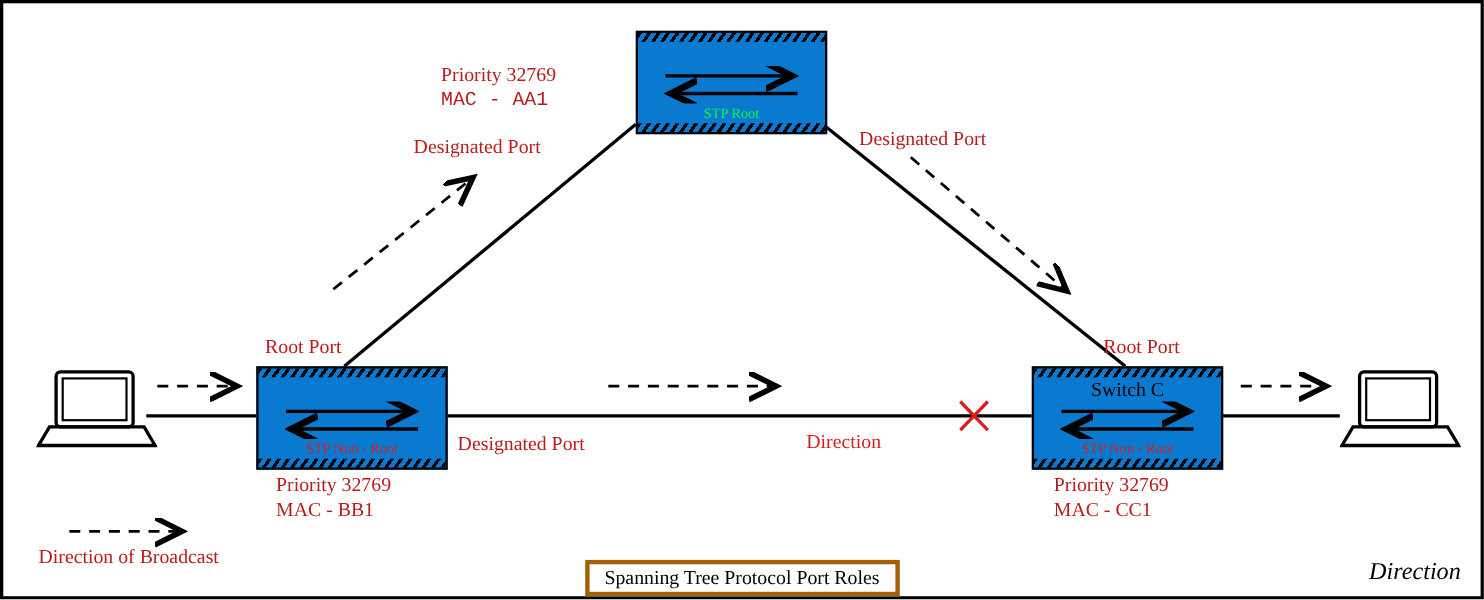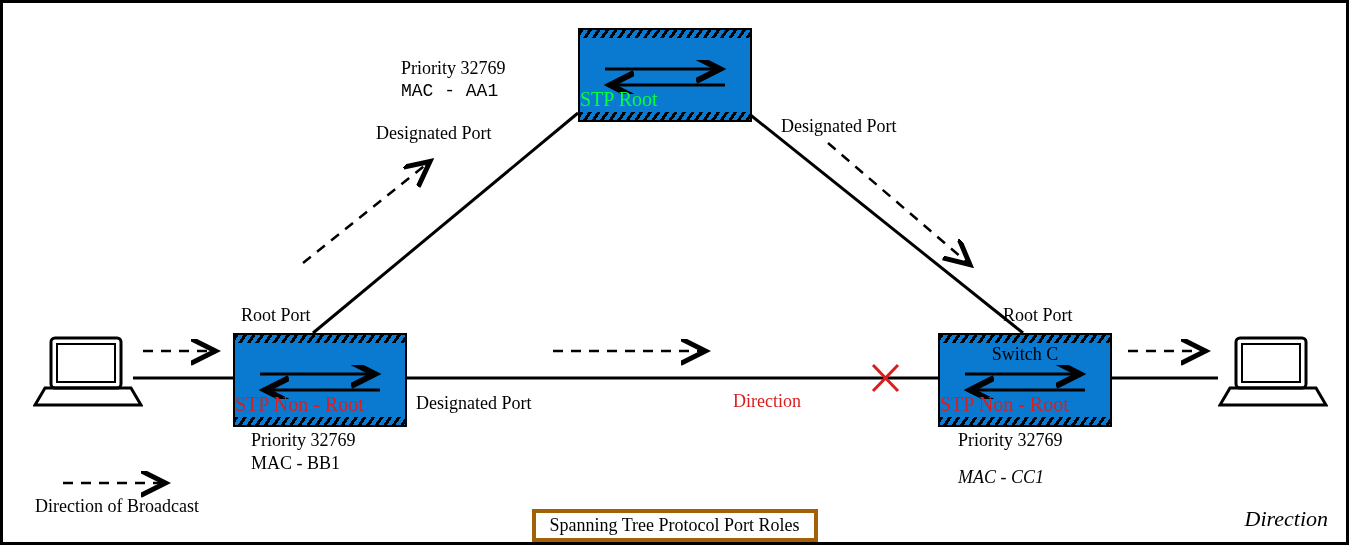--- a/index.html
+++ b/index.html
@@ -2,26 +2,26 @@
 <html><head>
 <meta charset="utf-8">
 <style>
   html,body{margin:0;padding:0;background:#fff;font-family:"Comic Sans MS","Segoe Script","Bradley Hand",cursive;}
   .frame{position:relative;width:1349px;height:545px;box-sizing:border-box;border:3px solid #000;}
   .switch{position:absolute;width:170px;height:90px;background:#0a7ad1;border:2px solid #000;}
   .switch .hatch{position:absolute;left:0;right:0;height:8px;background:repeating-linear-gradient(125deg,#000 0 3px,transparent 3px 7px);}
   .switch .hatch.top{top:0;}
   .switch .hatch.bot{bottom:0;}
   .switch .title{position:absolute;top:9px;left:0;right:0;text-align:center;color:#000;font-size:18px;}
-  .switch .role{position:absolute;bottom:9px;left:0;right:0;text-align:left;font-size:20px;}
+  .switch .role{position:absolute;bottom:9px;left:0;right:0;text-align:center;font-size:13px;}
   .role-root{color:#00ff3c;}
   .role-non{color:#d91e1e;}
   .sw-arrows{position:absolute;left:18px;right:18px;top:30px;bottom:26px;}
   .sw-arrows svg{width:100%;height:100%;}
-  .label{position:absolute;color:#000000;font-size:18px;white-space:nowrap;}
+  .label{position:absolute;color:#b91c1c;font-size:18px;white-space:nowrap;}
   .small{font-size:18px;}
   .red{color:#d91e1e;}
   .laptop{position:absolute;width:110px;height:80px;}
   .laptop svg{width:100%;height:100%;}
   svg.net{position:absolute;left:0;top:0;width:1343px;height:539px;pointer-events:none;}
   .caption{position:absolute;left:50%;bottom:0;transform:translateX(-50%);border:4px solid #a16207;padding:2px 14px;font-size:18px;background:#fff;}
   .author{position:absolute;right:18px;bottom:10px;font-family:"Brush Script MT","Segoe Script",cursive;font-size:22px;font-style:italic;}
 </style>
 </head>
 <body>
@@ -111,21 +111,21 @@
           </defs>
       <line x1="5" y1="9" x2="120" y2="9" stroke="#000" stroke-width="3" marker-end="url(#c1)"></line>
       <line x1="125" y1="25" x2="10" y2="25" stroke="#000" stroke-width="3" marker-end="url(#c1)"></line>
         </svg>
     </div>
     <div class="role role-non">STP Non - Root</div>
   </div>
   <div class="label" style="left:1000px;top:302px;">Root Port</div>
   <div class="label red" style="left:730px;top:388px;">Direction</div>
   <div class="label small" style="left:955px;top:427px;">Priority 32769</div>
-  <div class="label small" style="left:955px;top:464px;font-style:italic;">MAC - CC1</div>
+  <div class="label small" style="left:955px;top:450px;">MAC - CC1</div>
 
   <div class="laptop" style="left:30px;top:330px;">
     <svg viewBox="0 0 110 80">
         <rect x="18" y="5" width="70" height="50" rx="4" fill="none" stroke="#000" stroke-width="3"></rect>
         <rect x="24" y="11" width="58" height="38" fill="none" stroke="#000" stroke-width="2"></rect>
         <path d="M12 55 L98 55 L108 72 L2 72 Z" fill="none" stroke="#000" stroke-width="3"></path>
       </svg>
   </div>
   <div class="laptop" style="left:1215px;top:330px;">
     <svg viewBox="0 0 110 80">

